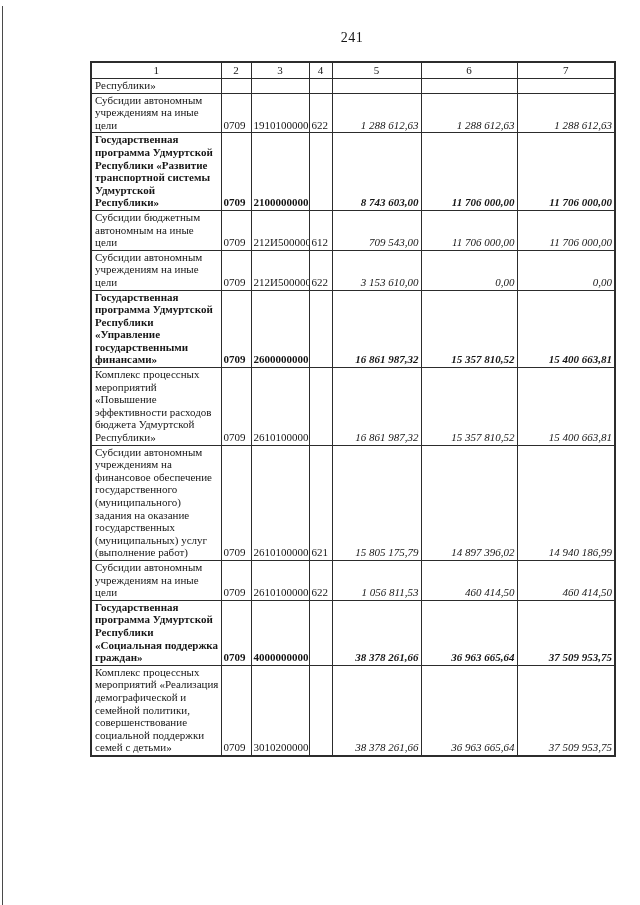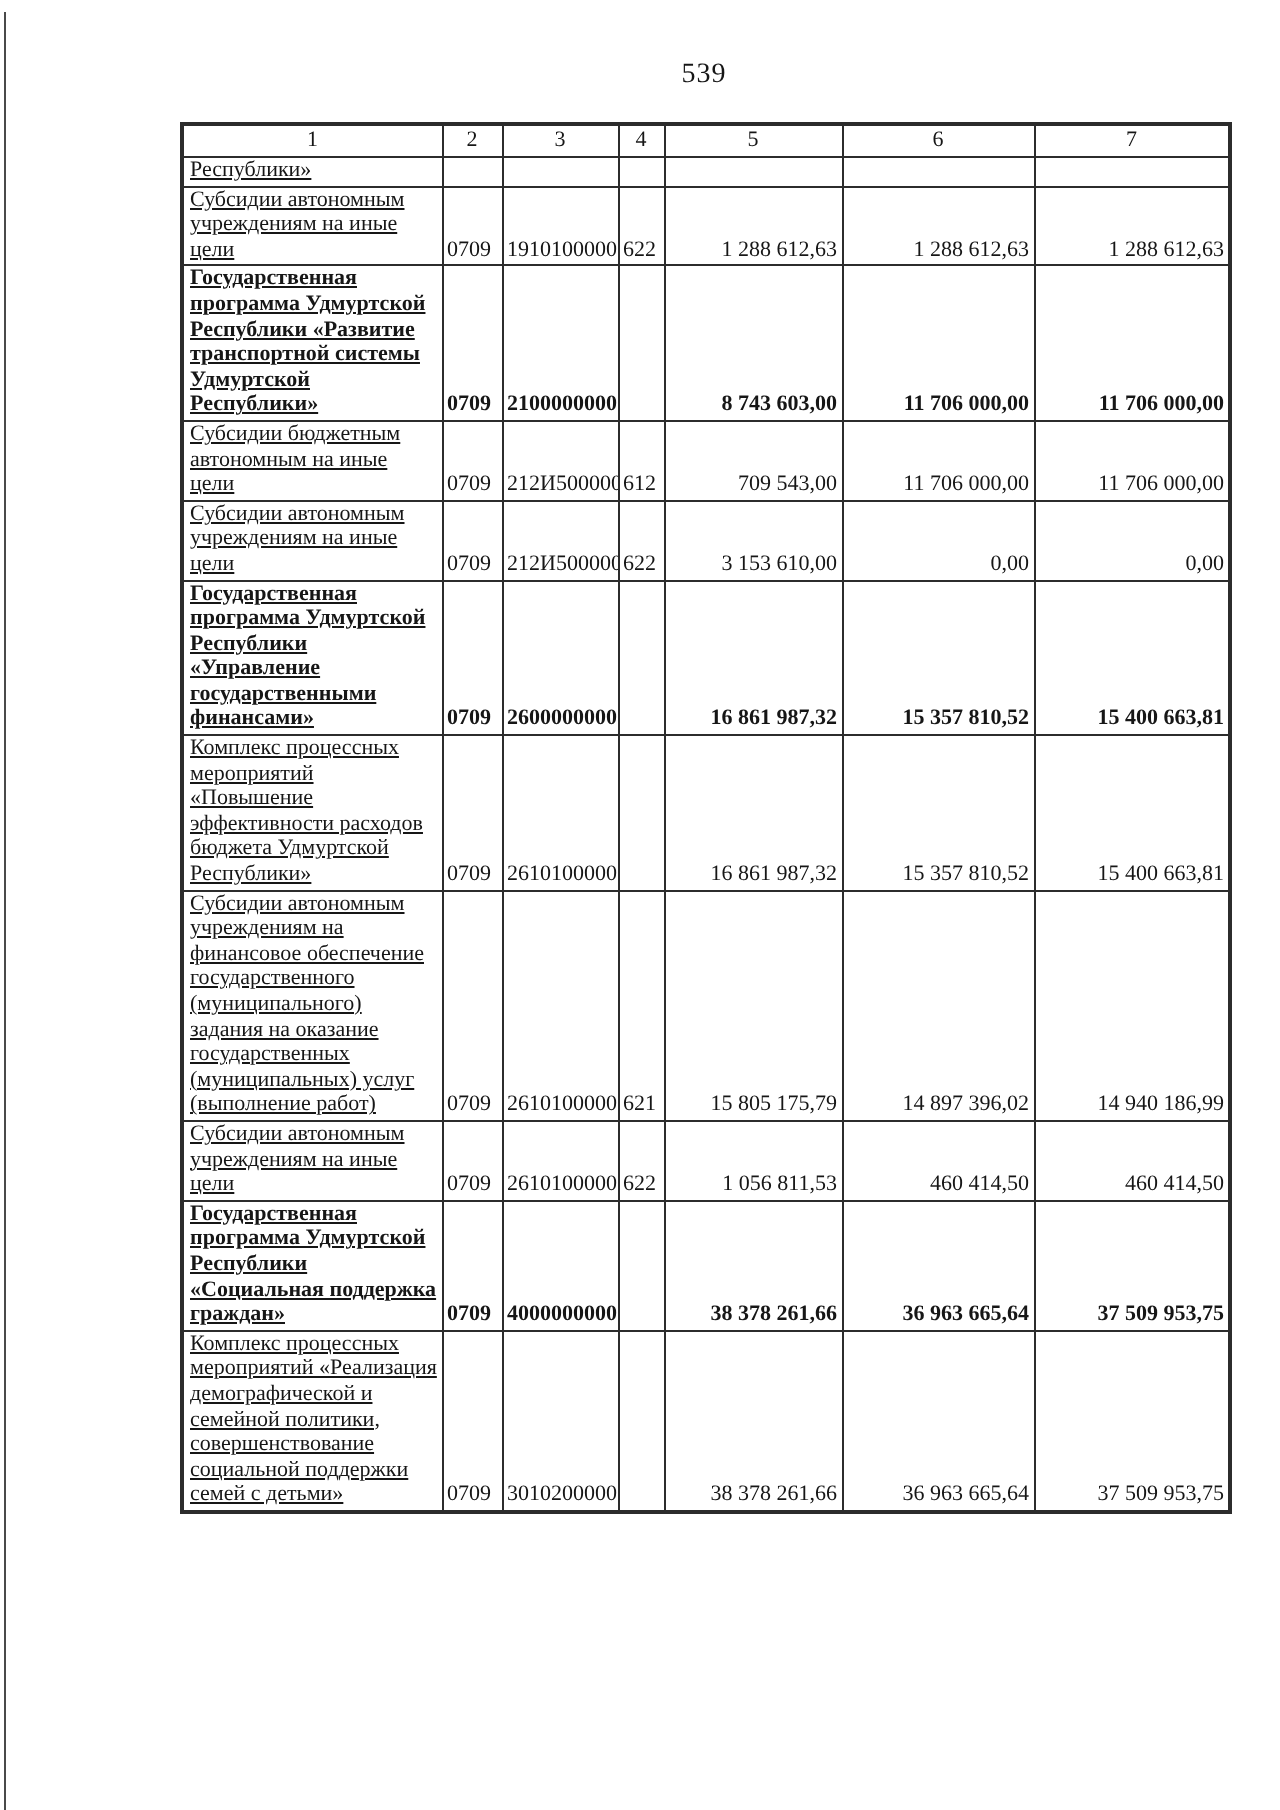--- a/index.html
+++ b/index.html
@@ -55,38 +55,38 @@
     vertical-align: middle;
     height: 14px;
     border-top: 2px solid #2c2c2c;
   }
   .budget-table { border: 2px solid #2c2c2c; }
   td.c1 {
     vertical-align: top;
     text-align: left;
     padding-left: 3px;
     white-space: pre-line;
-    text-decoration: underline;
   }
   td.c2, td.c3, td.c4 {
     white-space: nowrap;
   }
   td.num {
     text-align: right;
     white-space: nowrap;
     padding-right: 2px;
+    font-style: italic;
   }
   tr.bold td { font-weight: bold; }
 </style>
 </head>
 <body>
 
 <div class="scan-line"></div>
 
-<div class="page-number">539</div>
+<div class="page-number">241</div>
 
 <table class="budget-table">
   <colgroup>
     <col style="width:130px">
       <col style="width:30px">
       <col style="width:58px">
     <col style="width:23px">
       <col style="width:89px">
       <col style="width:96px">
     <col style="width:98px">

